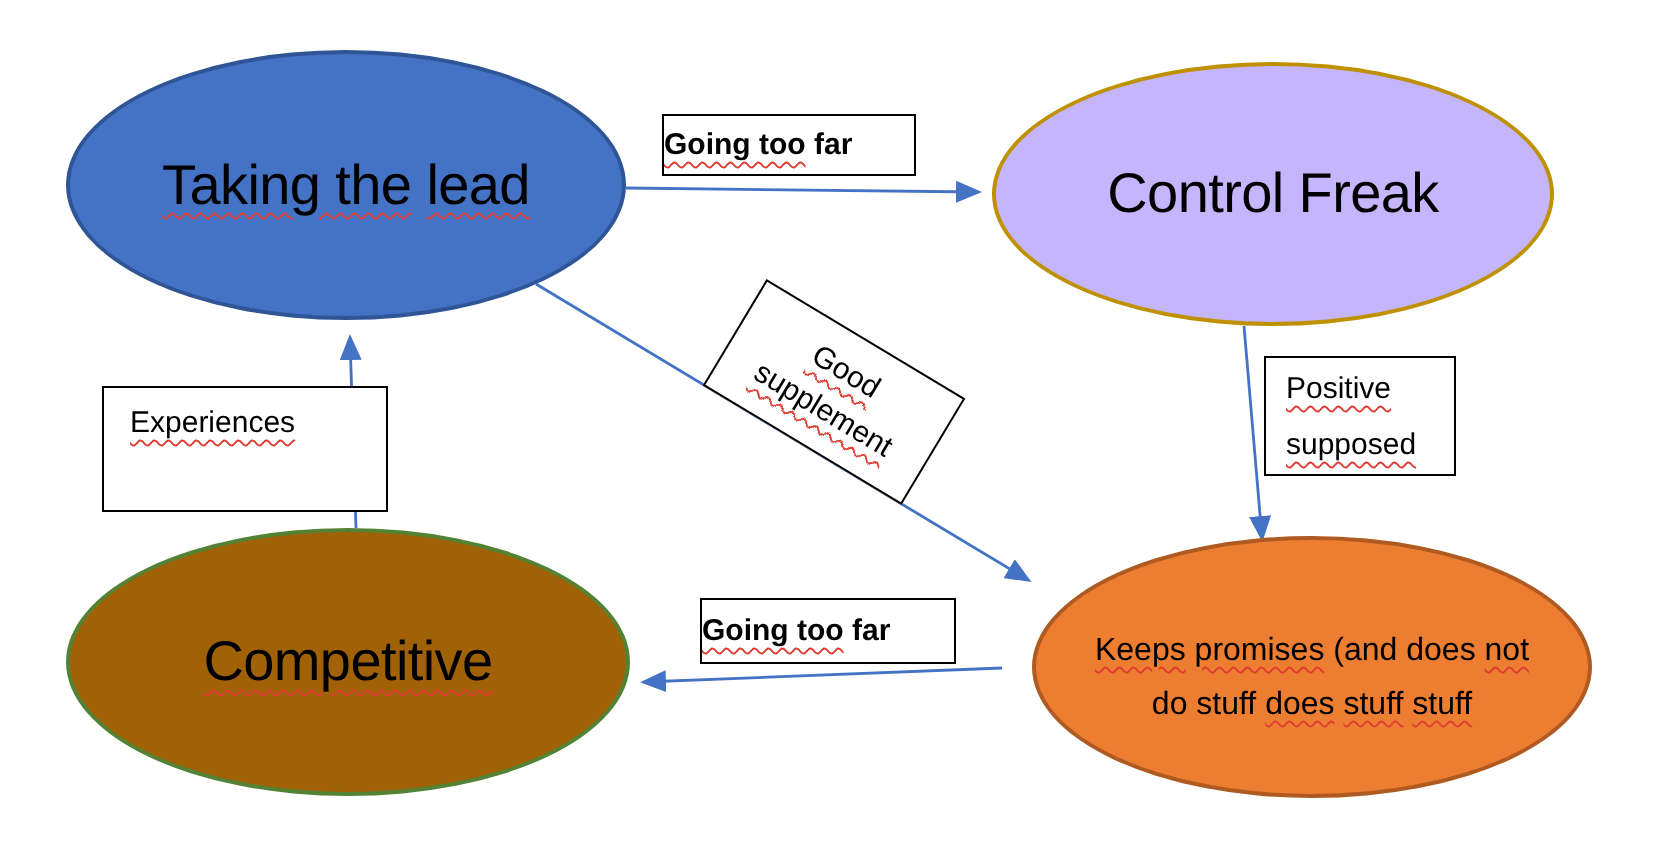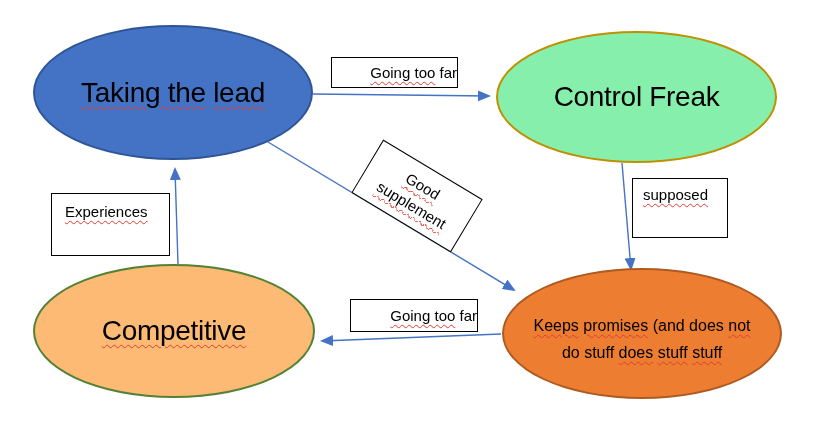--- a/index.html
+++ b/index.html
@@ -10,30 +10,30 @@
   .arrow-layer{position:absolute;left:0;top:0;width:828px;height:423px;}
   .node{
     position:absolute;border-radius:50%;box-sizing:border-box;
     display:flex;align-items:center;justify-content:center;
     border:2.5px solid #000;text-align:center;
   }
   .node-big-label{font-size:28px;letter-spacing:-0.3px;white-space:nowrap;}
   .node-taking{left:33px;top:25px;width:280px;height:135px;}
   .node-control{left:496px;top:31px;width:281px;height:132px;}
   .node-competitive{left:33px;top:264px;width:282px;height:134px;}
-  .node-keeps{left:502px;top:268px;width:280px;height:131px;}
+  .node-keeps{left:516px;top:268px;width:280px;height:131px;}
   .node-keeps .multi{font-size:16px;line-height:27px;width:264px;margin-top:10px;text-align:center;}
   .edge-label{
     position:absolute;background:#ffffff;border:1.5px solid #000;box-sizing:border-box;
     font-size:15px;color:#000;
   }
-  .lbl-center{display:flex;align-items:center;justify-content:flex-end;}
+  .lbl-center{display:flex;align-items:center;justify-content:flex-start;font-weight:bold;}
   .lbl-top-far{left:331px;top:57px;width:127px;height:31px;}
   .lbl-bottom-far{left:350px;top:299px;width:128px;height:33px;}
-  .lbl-experiences{left:51px;top:193px;width:119px;height:63px;padding:3px 0 0 13px;line-height:29px;}
+  .lbl-experiences{left:51px;top:193px;width:143px;height:63px;padding:3px 0 0 13px;line-height:29px;}
   .lbl-positive{left:632px;top:178px;width:96px;height:60px;padding:2px 0 0 10px;line-height:28px;}
   .lbl-supplement{
     left:359px;top:165px;width:116px;height:62px;transform:rotate(31deg);
     display:flex;flex-direction:column;align-items:center;justify-content:center;
     line-height:22px;text-align:center;
   }
   .sq{
     text-decoration-line:underline;
     text-decoration-style:wavy;
     text-decoration-color:#E03C31;
@@ -57,45 +57,46 @@
     <line x1="268" y1="142" x2="514" y2="290" stroke-width="1.4" marker-end="url(#ah)" stroke="#4472C4"></line>
     <line x1="622" y1="163" x2="631" y2="269" stroke-width="1.4" marker-end="url(#ah)" stroke="#4472C4"></line>
     <line x1="501" y1="334" x2="322" y2="341" stroke-width="1.4" marker-end="url(#ah)" stroke="#4472C4"></line>
     <line x1="178" y1="264" x2="175" y2="169" stroke-width="1.4" marker-end="url(#ah)" stroke="#4472C4"></line>
   </svg>
 
   <div class="node node-taking" style="background-color: rgb(68, 114, 196); border-color: rgb(47, 85, 151);">
     <div class="node-big-label"><span class="sq">Taking the</span><span> </span><span class="sq">lead</span></div>
   </div>
 
-  <div class="node node-control" style="background-color: #86efac; border-color: rgb(191, 144, 0);">
+  <div class="node node-control" style="background-color: #c4b5fd; border-color: rgb(191, 144, 0);">
     <div class="node-big-label"><span>Control Freak</span></div>
   </div>
 
-  <div class="node node-competitive" style="background-color: #fdba74; border-color: rgb(84, 130, 53);">
+  <div class="node node-competitive" style="background-color: #a16207; border-color: rgb(84, 130, 53);">
     <div class="node-big-label"><span class="sq">Competitive</span></div>
   </div>
 
   <div class="node node-keeps" style="background-color: rgb(237, 125, 49); border-color: rgb(174, 90, 33);">
     <div class="multi">
       <div><span class="sq">Keeps</span><span> </span><span class="sq">promises</span><span> (and does </span><span class="sq">not</span></div>
       <div><span>do stuff </span><span class="sq">does</span><span> </span><span class="sq">stuff</span><span> </span><span class="sq">stuff</span></div>
     </div>
   </div>
 
   <div class="edge-label lbl-center lbl-top-far">
     <div><span class="sq">Going too</span><span> far</span></div>
   </div>
 
   <div class="edge-label lbl-supplement">
     <div><span class="sq">Good</span></div>
     <div><span class="sq">supplement</span></div>
   </div>
 
   <div class="edge-label lbl-positive">
+    <div><span class="sq">Positive</span></div>
     <div><span class="sq">supposed</span></div>
   </div>
 
   <div class="edge-label lbl-experiences">
     <div><span class="sq">Experiences</span></div>
   </div>
 
   <div class="edge-label lbl-center lbl-bottom-far">
     <div><span class="sq">Going too</span><span> far</span></div>
   </div>

